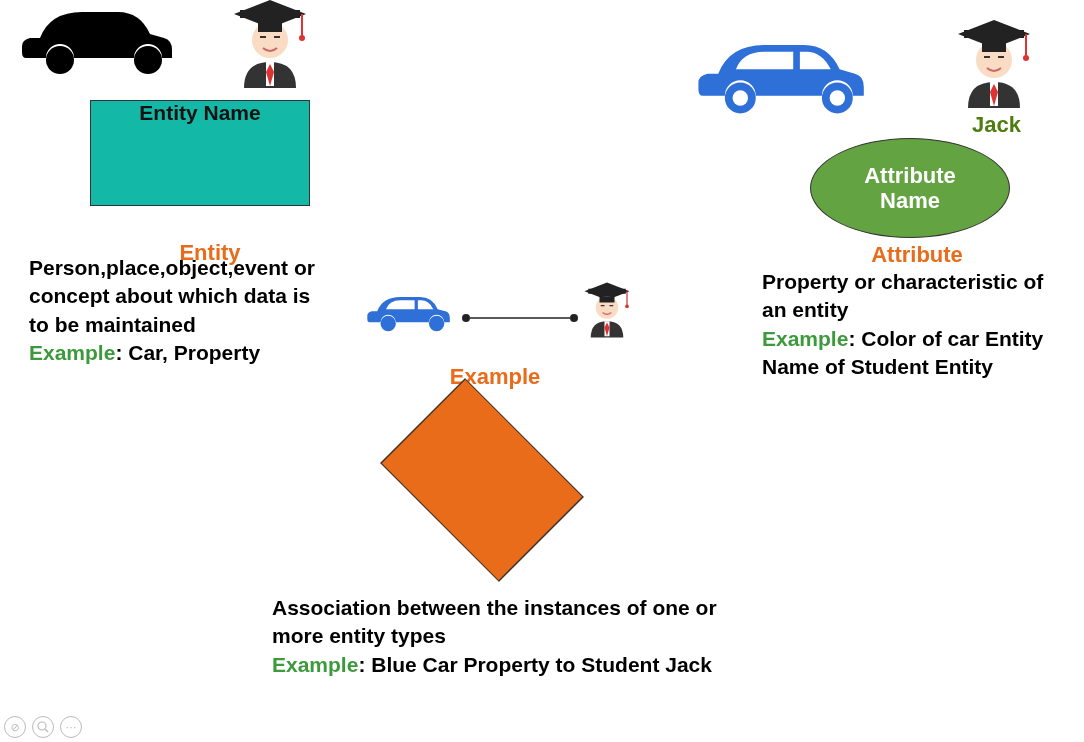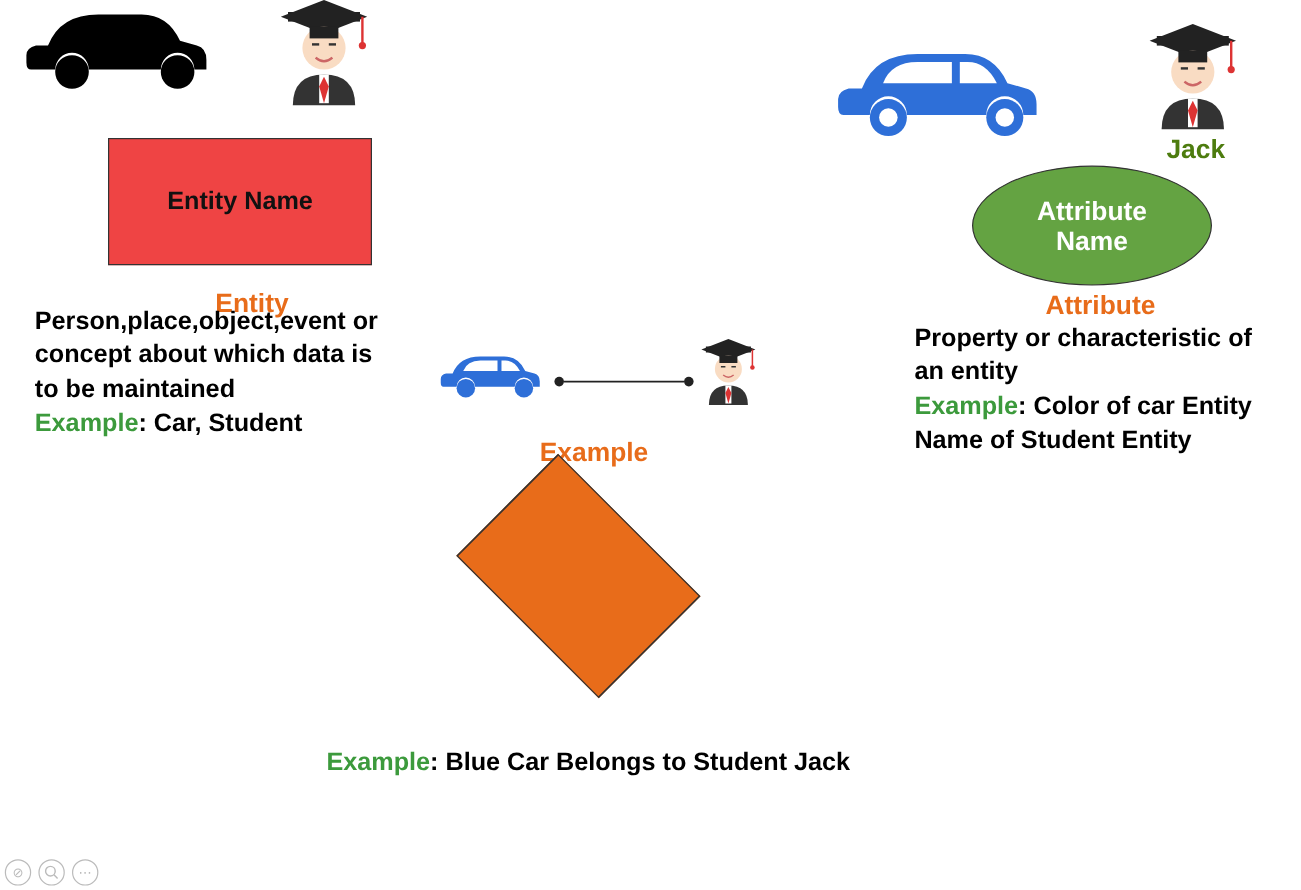--- a/index.html
+++ b/index.html
@@ -23,24 +23,24 @@
     font-size: 21px;
     font-weight: 600;
     line-height: 1.35;
   }
   .example-label { color: #3c9a3c; font-weight: 700; }
   .jack-label { color: #4d7c0f; font-weight: 700; font-size: 22px; }
 
   
   .entity-rect {
     width: 220px; height: 106px;
-    background: #ef4444;
+    background: #14b8a6;
     border: 1.5px solid #333;
-    display: flex; align-items: center; justify-content: center;
-    font-weight: 700; font-size: 21px; color: #111; margin-top: 15px;
+    display: flex; align-items: flex-start; justify-content: center;
+    font-weight: 700; font-size: 21px; color: #111;
   }
 
   
   .attr-ellipse {
     width: 200px; height: 100px;
     background: #64a342;
     border: 1.5px solid #333;
     border-radius: 50%;
     display: flex; align-items: center; justify-content: center;
     text-align: center;
@@ -113,21 +113,21 @@
 </div>
 
 <div class="abs entity-rect" style="left:90px; top:100px;">
   <span>Entity Name</span>
 </div>
 
 <div class="abs title-orange" style="left:150px; top:220px; width:120px;margin-top:20px;">Entity</div>
 
 <div class="abs body-text" style="left:29px; top:254px; width:300px;">
   <span>Person,place,object,event or concept about which data is to be maintained</span><br>
-  <span class="example-label">Example</span><span>: Car, Student</span>
+  <span class="example-label">Example</span><span>: Car, Property</span>
 </div>
 
 <div class="abs" style="left:364px; top:290px;">
   <svg width="88" height="46" viewBox="0 0 160 78">
     <g fill="#2e6fd8">
       <path d="M24 36 Q34 10 66 10 L102 10 Q124 10 134 32 L148 36 Q156 38 156 48 L156 56 L146 56 A14 14 0 1 0 118 56 L58 56 A14 14 0 1 0 30 56 L10 56 Q6 56 6 50 L6 44 Q6 38 14 36 Z"></path>
     </g>
     <g fill="#fff">
       <path d="M40 32 Q46 16 66 16 L92 16 L92 32 Z"></path>
       <path d="M98 16 L104 16 Q118 16 126 32 L98 32 Z"></path>
@@ -162,22 +162,22 @@
   </svg>
 </div>
 
 <div class="abs title-orange" style="left:430px; top:364px; width:130px;">Example</div>
 
 <div class="abs relation-diamond" style="left:382px; top:410px;">
   <div class="shape"></div>
 </div>
 
 <div class="abs body-text" style="left:272px; top:594px; width:500px;">
-  <br>
-  <span class="example-label">Example</span><span>: Blue Car Belongs to Student Jack</span>
+  <span>Association between the instances of one or more entity types</span><br>
+  <span class="example-label">Example</span><span>: Blue Car Property to Student Jack</span>
 </div>
 
 <div class="abs" style="left:690px; top:34px;">
   <svg width="180" height="86" viewBox="0 0 160 78">
     <g fill="#2e6fd8">
       <path d="M24 36 Q34 10 66 10 L102 10 Q124 10 134 32 L148 36 Q156 38 156 48 L156 56 L146 56 A14 14 0 1 0 118 56 L58 56 A14 14 0 1 0 30 56 L10 56 Q6 56 6 50 L6 44 Q6 38 14 36 Z"></path>
     </g>
     <g fill="#fff">
       <path d="M40 32 Q46 16 66 16 L92 16 L92 32 Z"></path>
       <path d="M98 16 L104 16 Q118 16 126 32 L98 32 Z"></path>

